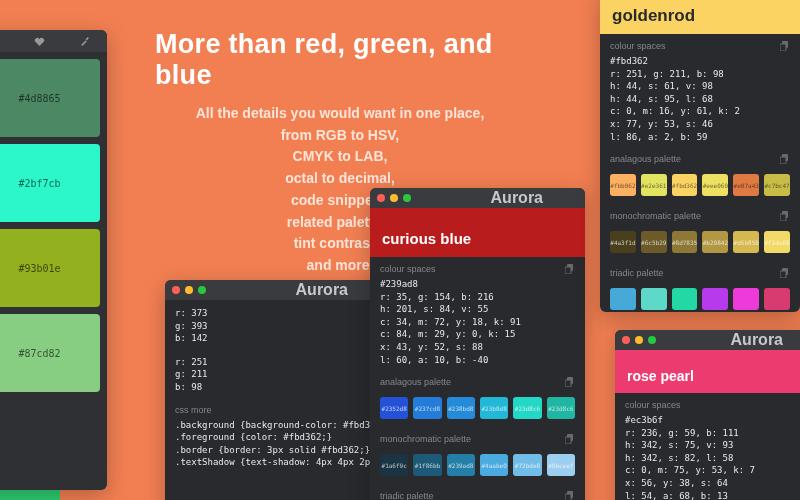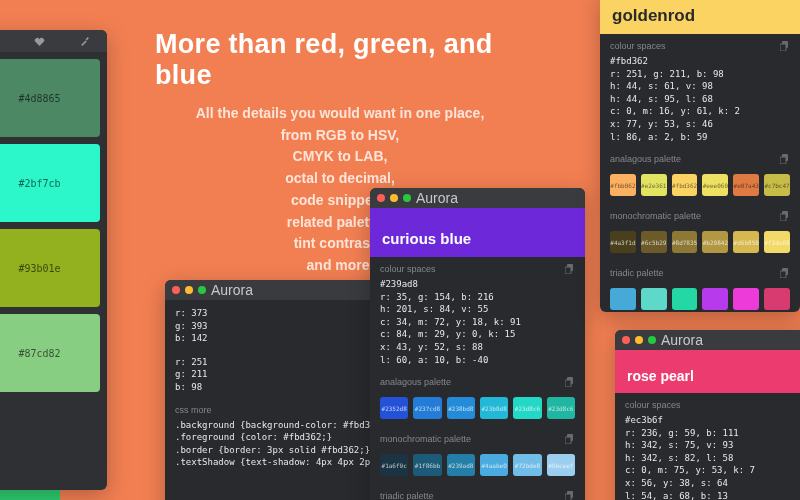--- a/index.html
+++ b/index.html
@@ -23,21 +23,21 @@
     box-shadow: 0 6px 22px rgba(0,0,0,0.25);
     color: #d0d0d2;
     overflow: hidden;
   }
   .titlebar {
     height: 20px; display:flex; align-items:center; gap:5px; padding:0 7px;
     background:#3a3b3f;
   }
   .dot { width:8px; height:8px; border-radius:50%; }
   .dot.r{background:#ff5f57;} .dot.y{background:#febc2e;} .dot.g{background:#28c840;}
-  .titlebar .title{ flex:1; text-align:left; font-size:14px; color:#c8c8cb;}
+  .titlebar .title{ flex:1; text-align:right; font-size:16px; color:#c8c8cb;font-weight:bold;}
   .section {
     padding: 7px 10px 4px 10px;
   }
   .sec-label { color:#86878c; font-size:9px; display:flex; justify-content:space-between; align-items:center; margin-bottom:4px;}
   .copy-icn { width:10px; height:10px; opacity:.5; }
   .copy-icn svg{width:100%;height:100%;}
   .mono { font-family: Menlo, Consolas, monospace; font-size:9px; line-height:1.4; color:#e8e8ea; white-space:pre; }
   .swatch-row { display:flex; gap:5px; padding:2px 10px 8px 10px;}
   .swatch {
     flex:1; height:22px; border-radius:3px; display:flex; align-items:center; justify-content:center;
@@ -55,21 +55,21 @@
   .left-panel .card {
     height:78px; border-radius:4px; display:flex; align-items:center; justify-content:center;
     font-family:Menlo,monospace; font-size:10px; color:rgba(0,0,0,0.6);
   }
 
   
   .code-panel { left:165px; top:280px; width:225px; height:260px; }
 
   
   .blue-panel { left:370px; top:188px; width:215px; height:340px; }
-  .blue-panel .big-header { background:#6d28d9; color:#fff;}
+  .blue-panel .big-header { background:#b91c1c; color:#fff;}
 
   
   .gold-panel { left:600px; top:-8px; width:200px; height:320px; }
   .gold-panel .big-header { background:#fbd362; color:#2a2a2a; padding:14px 12px 8px 12px;}
   .gold-panel .big-header h2{font-size:17px;}
 
   
   .rose-panel { left:615px; top:330px; width:210px; height:220px; }
   .rose-panel .big-header { background:#ec3b6f; color:#fff; padding:18px 12px 9px 12px;}
   .rose-panel .big-header h2{font-size:14px;}

